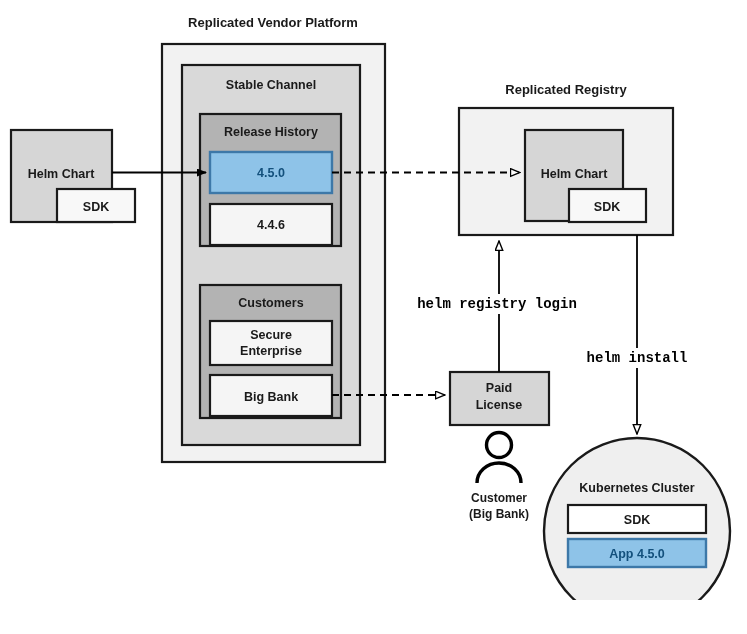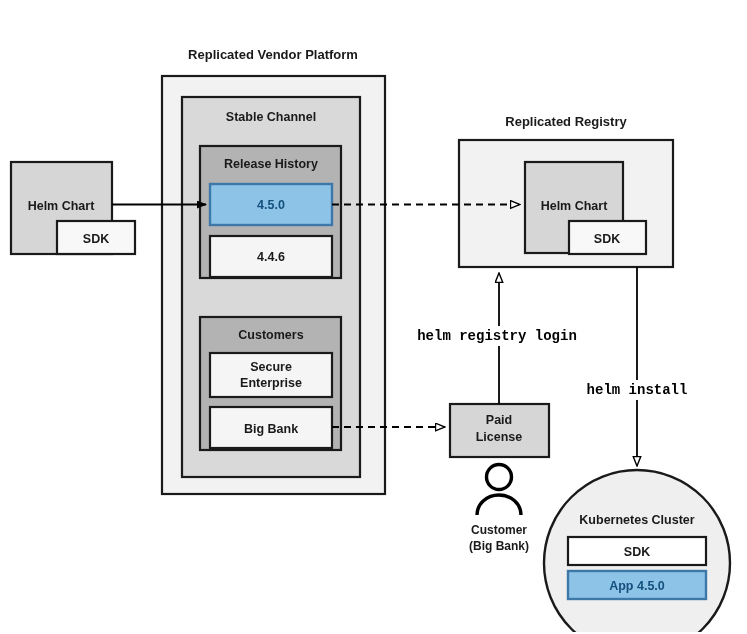--- a/index.html
+++ b/index.html
@@ -10,21 +10,20 @@
   }
   body {
     font-family: "Liberation Sans", sans-serif;
   }
   #canvas {
     position: relative;
     width: 747px;
     height: 600px;
     background: #ffffff;
     overflow: hidden;
-    margin-top: 32px;
   }
   svg#diagram {
     position: absolute;
     left: 0;
     top: 0;
     width: 747px;
     height: 634px;
   }
   .ttl {
     font-family: "Liberation Sans", sans-serif;

